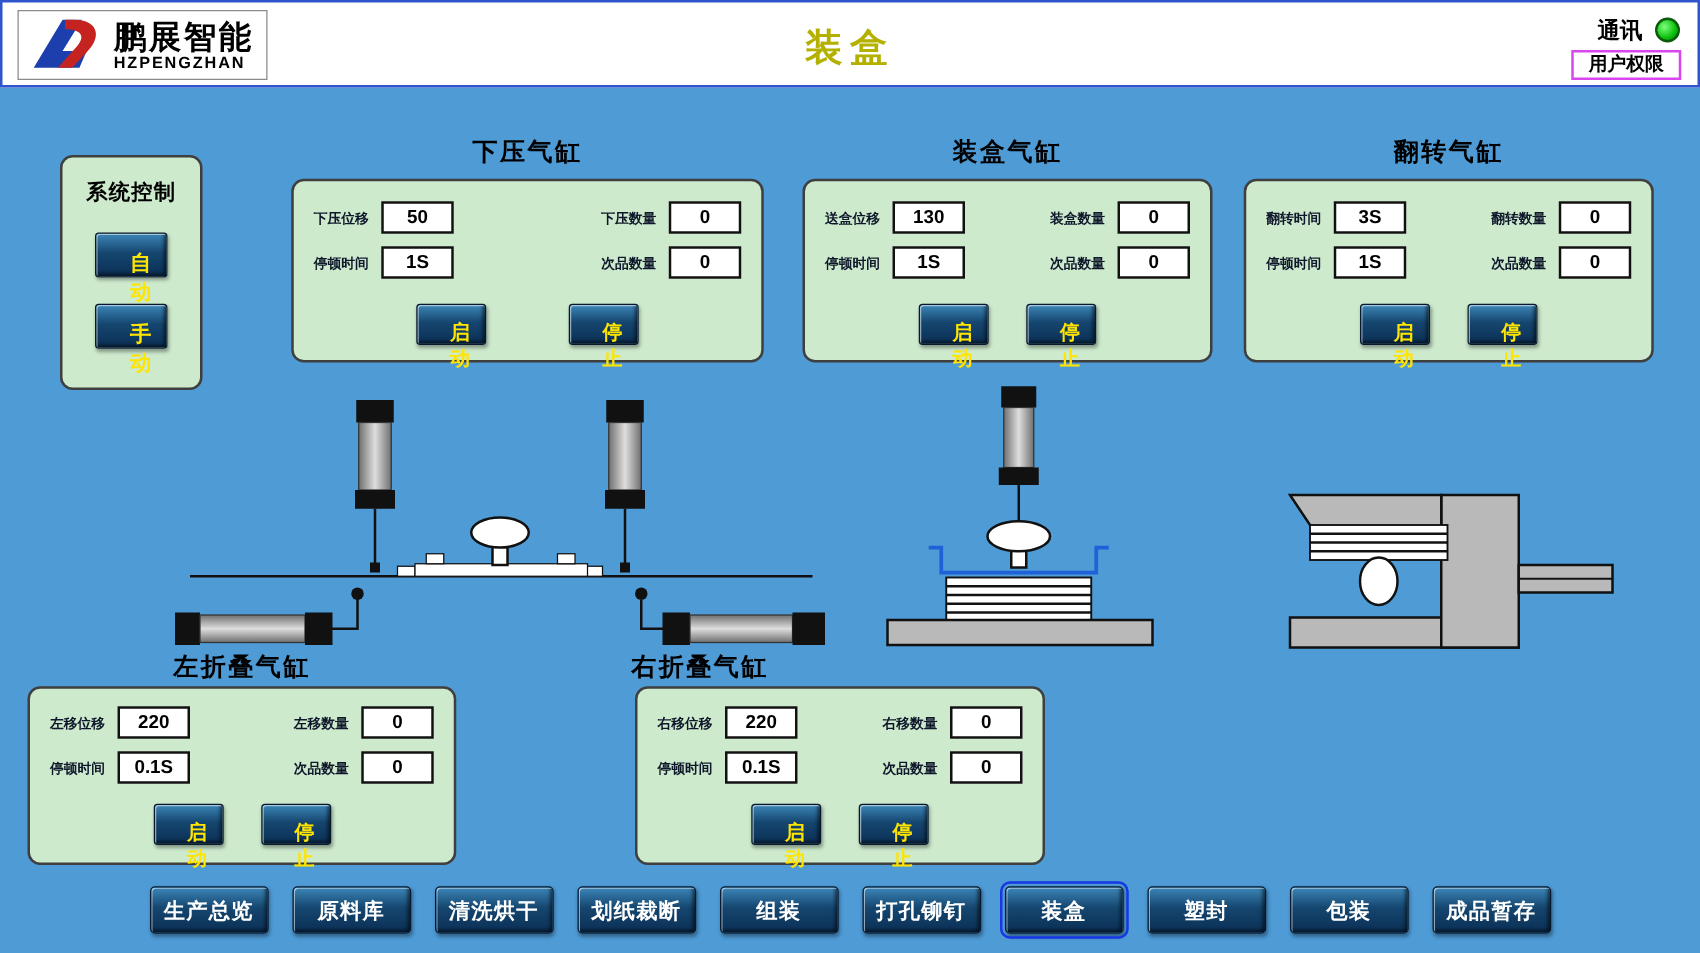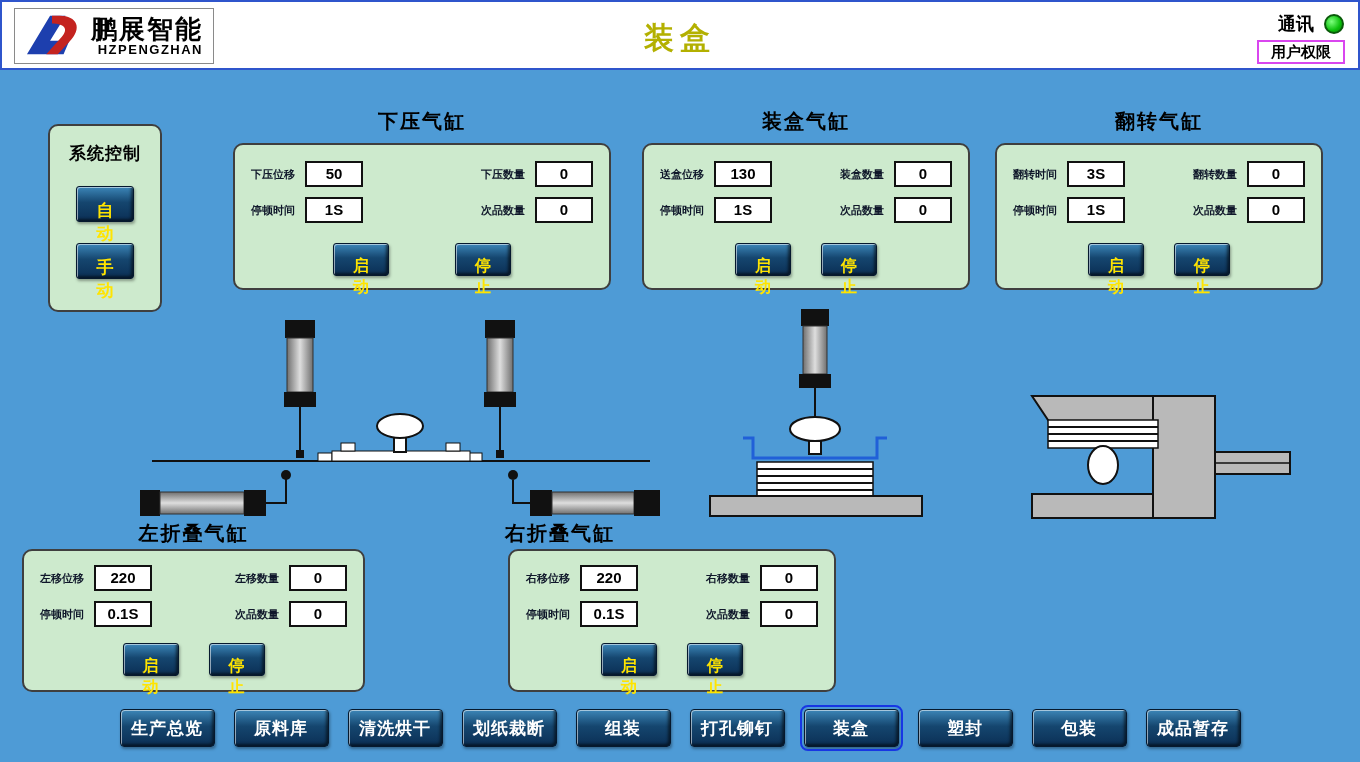--- a/index.html
+++ b/index.html
@@ -11,21 +11,21 @@
   }
   
   .header{
     position:absolute;left:0;top:0;width:1360px;height:70px;
     background:#ffffff;border:2px solid #2f55cc;box-sizing:border-box;
   }
   .logo{
     position:absolute;left:12px;top:6px;height:56px;display:flex;align-items:center;
     border:1px solid #8a8a8a;background:#fff;padding:1px 10px 1px 2px;box-sizing:border-box;
   }
-  .logo-text{margin-left:4px;line-height:1.05;text-align:right;}
+  .logo-text{margin-left:4px;line-height:1.05;text-align:left;}
   .logo-title{font-size:26px;font-weight:700;color:#000;letter-spacing:2px;}
   .logo-sub{font-size:13px;font-weight:700;color:#000;letter-spacing:1.5px;}
   .page-title{
     position:absolute;left:50%;top:16px;transform:translateX(-50%);
     font-size:30px;font-weight:700;color:#b3b000;letter-spacing:6px;white-space:nowrap;
   }
   .clock{
     position:absolute;right:120px;top:8px;width:142px;height:52px;box-sizing:border-box;
     border:2px solid #1a3fd0;border-radius:8px;background:#4e9bd6;color:#ffe74e;text-align:center;
   }
@@ -64,21 +64,21 @@
   .flabel{font-size:11px;font-weight:700;color:#0f172a;white-space:nowrap;}
   .fvalue{
     width:58px;height:26px;box-sizing:border-box;background:#fff;border:2px solid #111;
     font-size:15px;font-weight:700;color:#000;text-align:center;line-height:22px;cursor:pointer;
   }
   .btnrow{display:flex;justify-content:center;gap:30px;margin-top:20px;}
   .wide .btnrow{gap:66px;}
   .hmi-btn{
     width:56px;height:33px;box-sizing:border-box;border:1px solid #06192e;border-radius:3px;
     background:linear-gradient(180deg,#3c86b8 0%,#15466f 45%,#0b2f55 100%);
-    color:#ffe400;font-size:16px;font-weight:700;text-align:center;padding:12px;cursor:pointer;
+    color:#ffe400;font-size:16px;font-weight:700;text-align:right;padding:12px;cursor:pointer;
     box-shadow:inset 1px 1px 0 rgba(255,255,255,.55),inset -2px -2px 3px rgba(0,0,0,.55),1px 2px 3px rgba(0,0,0,.35);
     font-family:"Liberation Sans",sans-serif;
   }
   
   .syspanel{display:flex;flex-direction:column;align-items:center;}
   .sys-title{margin-top:16px;font-size:17px;font-weight:700;color:#000;letter-spacing:1px;}
   .sys-btn{width:58px;height:36px;margin-top:21px;font-size:17px;}
   
   .navbar{
     position:absolute;left:0;top:709px;width:1360px;display:flex;justify-content:center;gap:19px;

